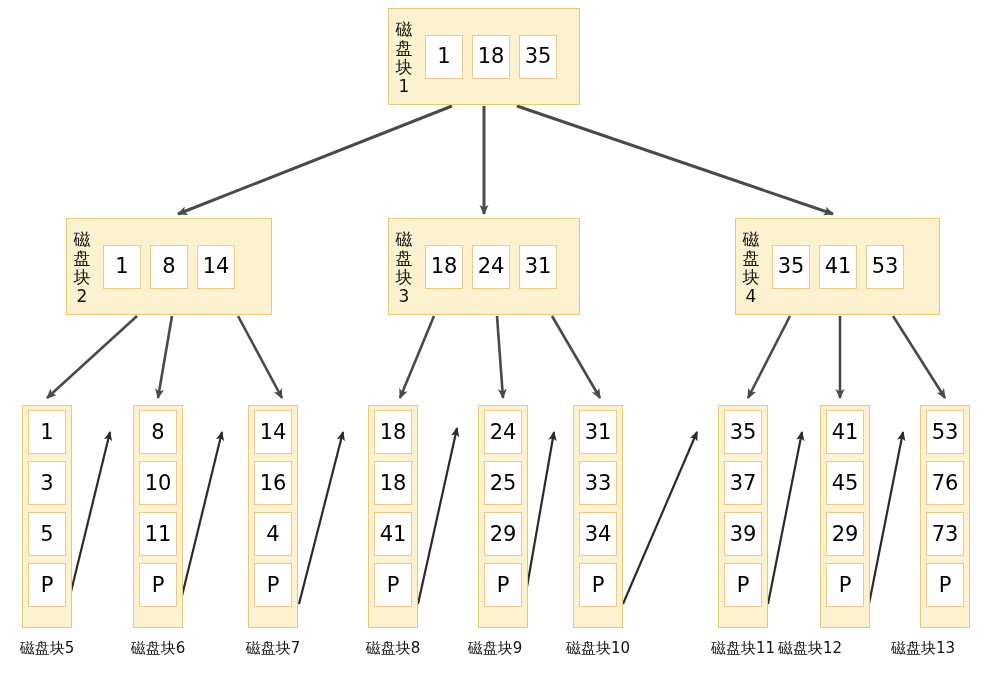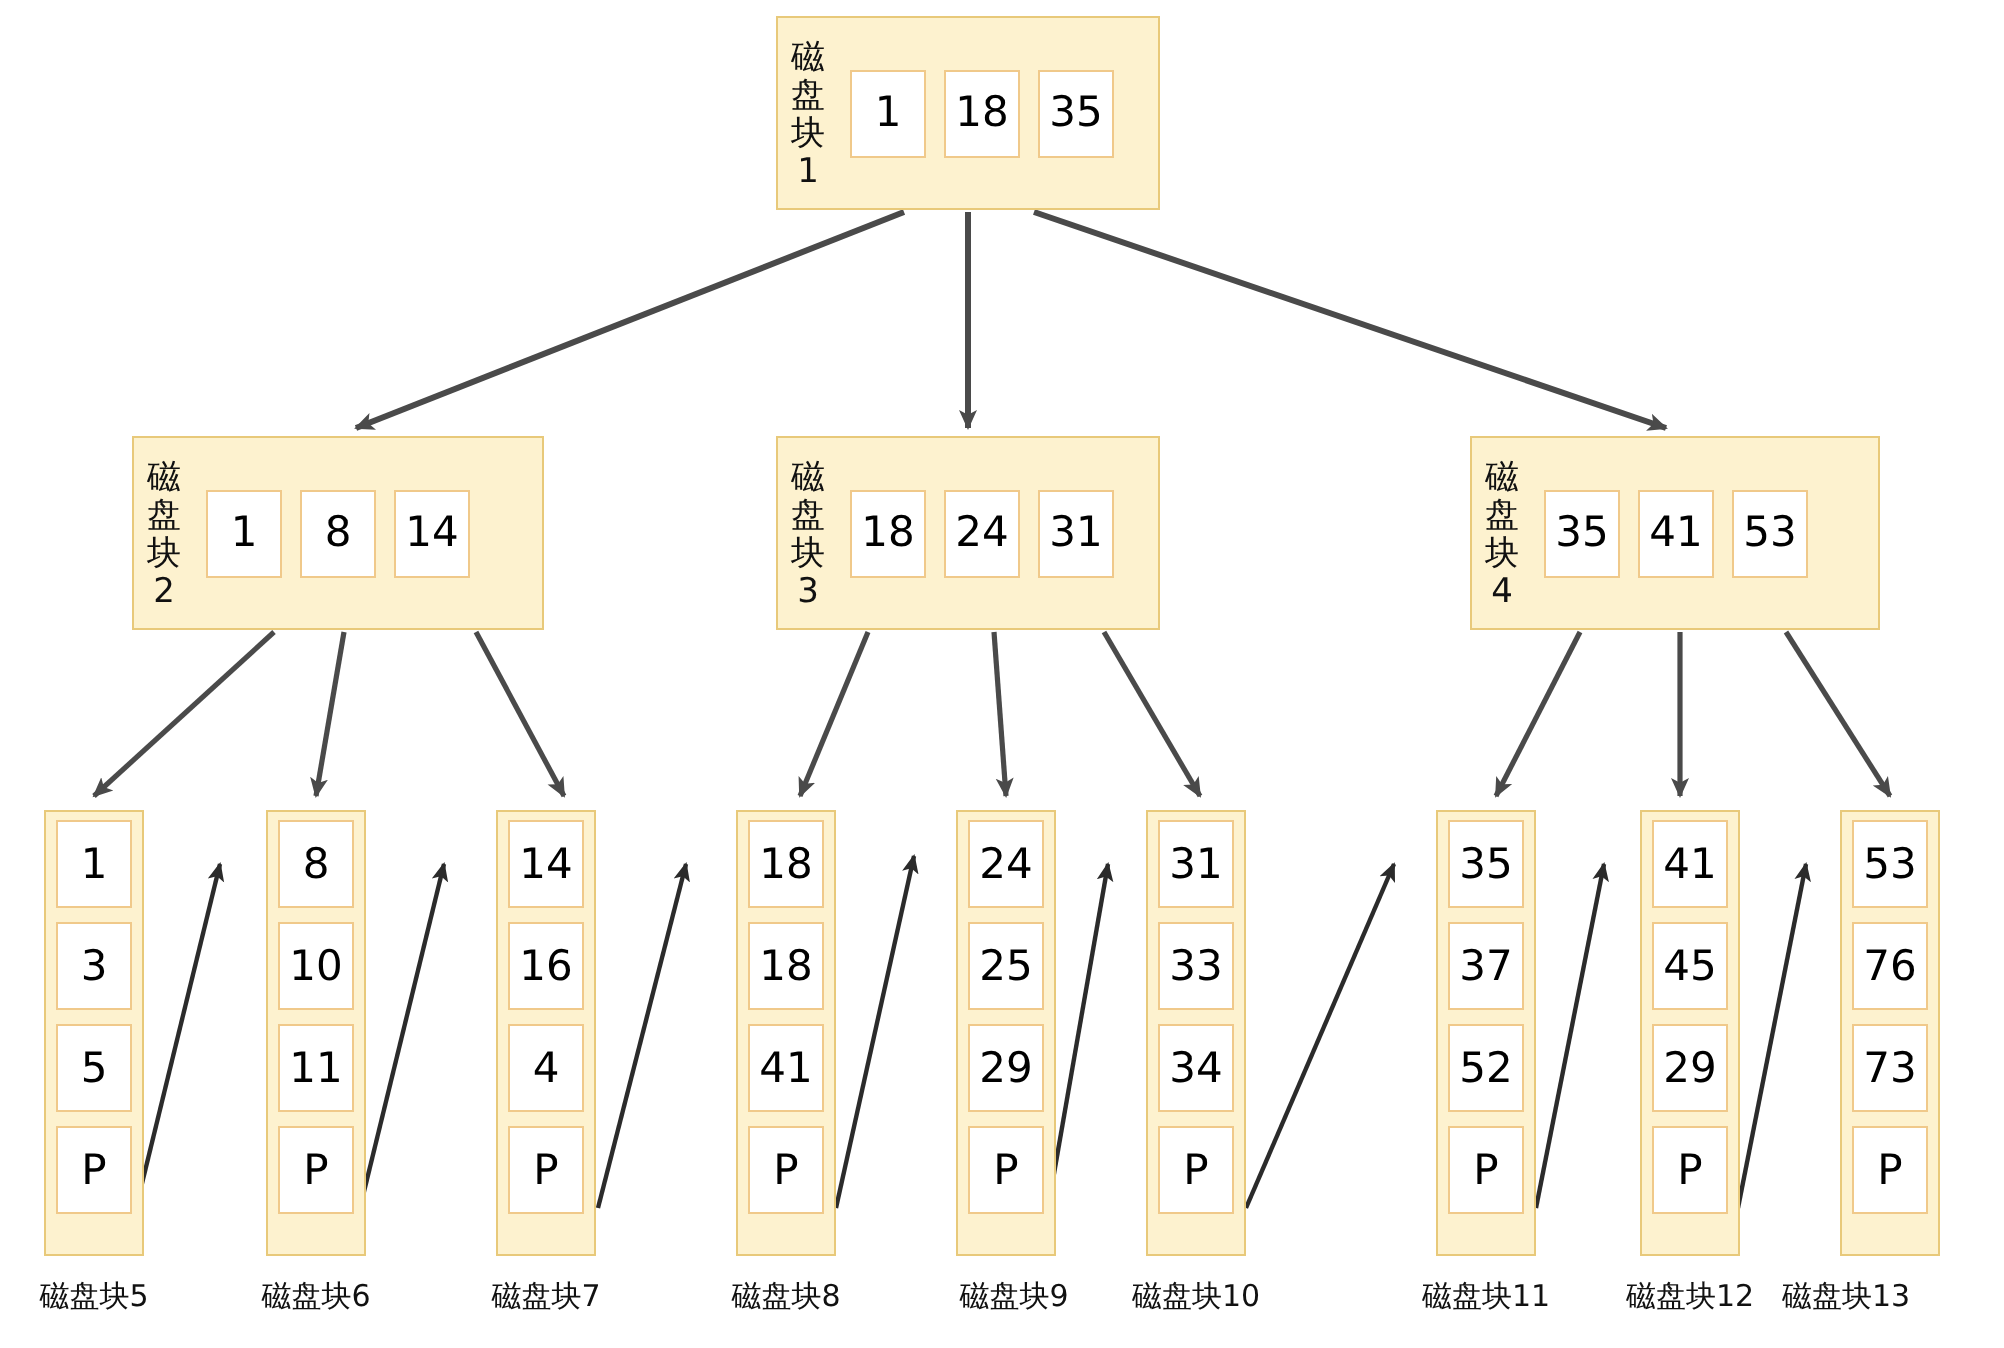--- a/index.html
+++ b/index.html
@@ -244,45 +244,45 @@
     <div class="cell">P</div>
   </div>
   <div class="leaf-label" style="left:346px; top:638px; width:94px;">磁盘块8</div>
 
   <div class="leaf" style="left:478px; top:405px; width:50px; height:223px;">
     <div class="cell">24</div>
     <div class="cell">25</div>
     <div class="cell">29</div>
     <div class="cell">P</div>
   </div>
-  <div class="leaf-label" style="left:460px; top:638px; width:94px;">磁盘块9</div>
+  <div class="leaf-label" style="left:448px; top:638px; width:94px;">磁盘块9</div>
 
   <div class="leaf" style="left:573px; top:405px; width:50px; height:223px;">
     <div class="cell">31</div>
     <div class="cell">33</div>
     <div class="cell">34</div>
     <div class="cell">P</div>
   </div>
   <div class="leaf-label" style="left:546px; top:638px; width:104px;">磁盘块10</div>
 
   <div class="leaf" style="left:718px; top:405px; width:50px; height:223px;">
     <div class="cell">35</div>
     <div class="cell">37</div>
-    <div class="cell">52</div>
+    <div class="cell">39</div>
     <div class="cell">P</div>
   </div>
   <div class="leaf-label" style="left:691px; top:638px; width:104px;">磁盘块11</div>
 
   <div class="leaf" style="left:820px; top:405px; width:50px; height:223px;">
     <div class="cell">41</div>
     <div class="cell">45</div>
     <div class="cell">29</div>
     <div class="cell">P</div>
   </div>
-  <div class="leaf-label" style="left:793px; top:638px; width:104px;">磁盘块12</div>
+  <div class="leaf-label" style="left:758px; top:638px; width:104px;">磁盘块12</div>
 
   <div class="leaf" style="left:920px; top:405px; width:50px; height:223px;">
     <div class="cell">53</div>
     <div class="cell">76</div>
     <div class="cell">73</div>
     <div class="cell">P</div>
   </div>
   <div class="leaf-label" style="left:871px; top:638px; width:104px;">磁盘块13</div>
 
 </div>

